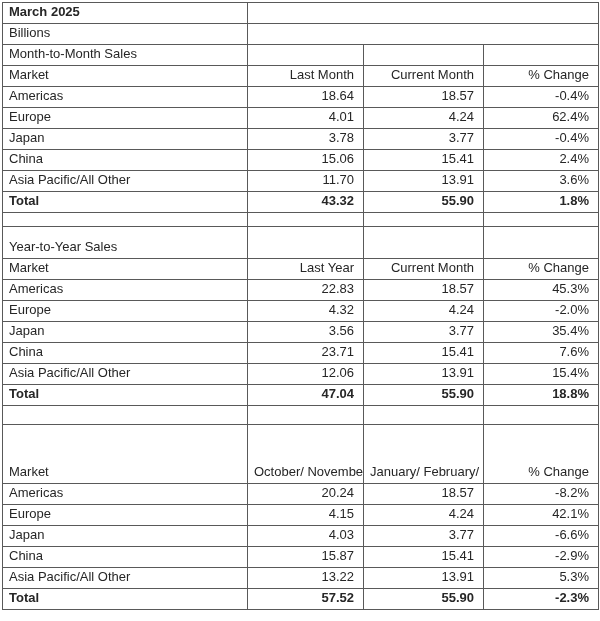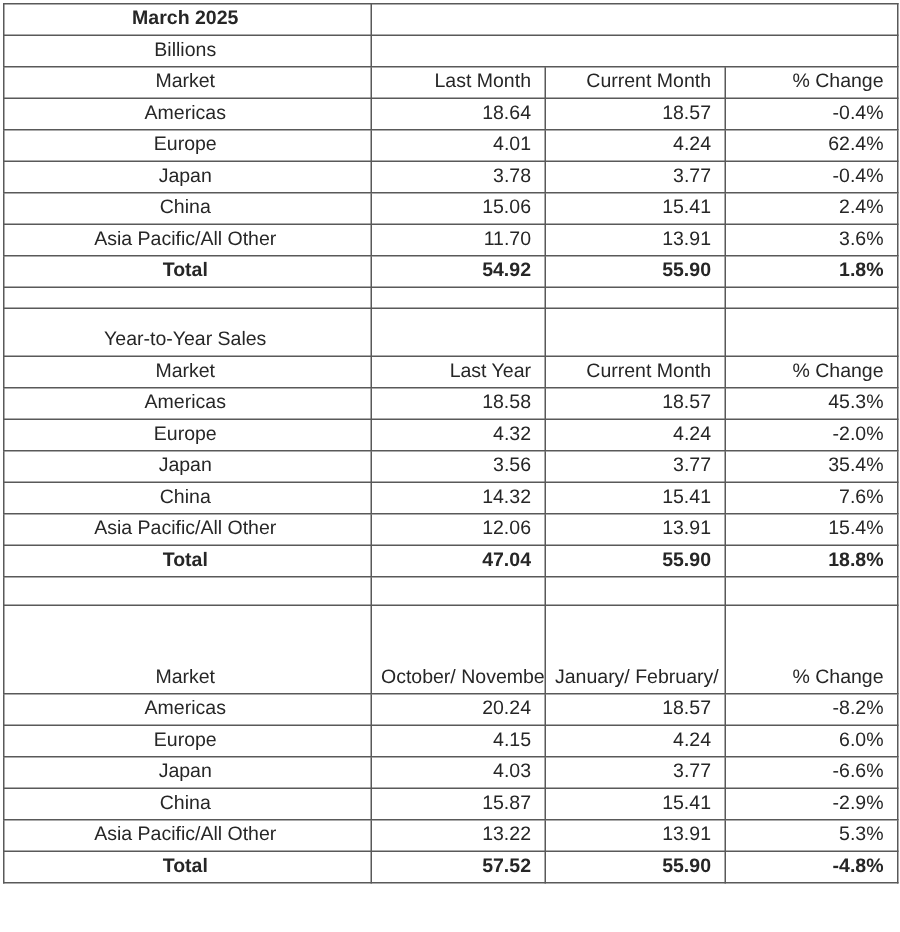--- a/index.html
+++ b/index.html
@@ -20,21 +20,21 @@
     border: 1px solid #595959;
     font-size: 13px;
     line-height: 16px;
     color: #262626;
     vertical-align: bottom;
     padding: 1px 9px 3px 6px;
     overflow: hidden;
     white-space: nowrap;
     background: #ffffff;
   }
-  td.c-label { text-align: center; }
+  td.c-label { text-align: left; }
   td.c-num   { text-align: right; }
   tr.bold td { font-weight: 700; }
   td.multiline {
     white-space: pre-line;
     line-height: 18px;
     padding-bottom: 2px;
   }
   
   tr.r-main   { height: 20px; }
   tr.r-units  { height: 15px; }
@@ -61,20 +61,26 @@
       <tr class="r-main bold">
     <td class="c-label">March 2025</td>
     <td colspan="3"></td>
   </tr>
 
   <tr class="r-units">
     <td class="c-label">Billions</td>
     <td colspan="3"></td>
   </tr>
 
+  <tr class="r-sec">
+    <td class="c-label">Month-to-Month Sales</td>
+    <td></td>
+    <td></td>
+    <td></td>
+  </tr>
   <tr class="r-hdr">
     <td class="c-label">Market</td>
     <td class="c-num">Last Month</td>
     <td class="c-num">Current Month</td>
     <td class="c-num">% Change</td>
   </tr>
   <tr class="r-data">
     <td class="c-label">Americas</td>
     <td class="c-num">18.64</td>
     <td class="c-num">18.57</td>
@@ -99,21 +105,21 @@
     <td class="c-num">2.4%</td>
   </tr>
   <tr class="r-data">
     <td class="c-label">Asia Pacific/All Other</td>
     <td class="c-num">11.70</td>
     <td class="c-num">13.91</td>
     <td class="c-num">3.6%</td>
   </tr>
   <tr class="r-data bold">
     <td class="c-label">Total</td>
-    <td class="c-num">54.92</td>
+    <td class="c-num">43.32</td>
     <td class="c-num">55.90</td>
     <td class="c-num">1.8%</td>
   </tr>
 
   <tr class="r-blank1">
     <td></td>
     <td></td>
     <td></td>
     <td></td>
   </tr>
@@ -125,39 +131,39 @@
     <td></td>
   </tr>
   <tr class="r-hdr">
     <td class="c-label">Market</td>
     <td class="c-num">Last Year</td>
     <td class="c-num">Current Month</td>
     <td class="c-num">% Change</td>
   </tr>
   <tr class="r-data">
     <td class="c-label">Americas</td>
-    <td class="c-num">18.58</td>
+    <td class="c-num">22.83</td>
     <td class="c-num">18.57</td>
     <td class="c-num">45.3%</td>
   </tr>
   <tr class="r-data">
     <td class="c-label">Europe</td>
     <td class="c-num">4.32</td>
     <td class="c-num">4.24</td>
     <td class="c-num">-2.0%</td>
   </tr>
   <tr class="r-data">
     <td class="c-label">Japan</td>
     <td class="c-num">3.56</td>
     <td class="c-num">3.77</td>
     <td class="c-num">35.4%</td>
   </tr>
   <tr class="r-data">
     <td class="c-label">China</td>
-    <td class="c-num">14.32</td>
+    <td class="c-num">23.71</td>
     <td class="c-num">15.41</td>
     <td class="c-num">7.6%</td>
   </tr>
   <tr class="r-data">
     <td class="c-label">Asia Pacific/All Other</td>
     <td class="c-num">12.06</td>
     <td class="c-num">13.91</td>
     <td class="c-num">15.4%</td>
   </tr>
   <tr class="r-data bold">
@@ -187,21 +193,21 @@
   <tr class="r-data">
     <td class="c-label">Americas</td>
     <td class="c-num">20.24</td>
     <td class="c-num">18.57</td>
     <td class="c-num">-8.2%</td>
   </tr>
   <tr class="r-data">
     <td class="c-label">Europe</td>
     <td class="c-num">4.15</td>
     <td class="c-num">4.24</td>
-    <td class="c-num">6.0%</td>
+    <td class="c-num">42.1%</td>
   </tr>
   <tr class="r-data">
     <td class="c-label">Japan</td>
     <td class="c-num">4.03</td>
     <td class="c-num">3.77</td>
     <td class="c-num">-6.6%</td>
   </tr>
   <tr class="r-data">
     <td class="c-label">China</td>
     <td class="c-num">15.87</td>
@@ -211,16 +217,16 @@
   <tr class="r-data">
     <td class="c-label">Asia Pacific/All Other</td>
     <td class="c-num">13.22</td>
     <td class="c-num">13.91</td>
     <td class="c-num">5.3%</td>
   </tr>
   <tr class="r-data bold">
     <td class="c-label">Total</td>
     <td class="c-num">57.52</td>
     <td class="c-num">55.90</td>
-    <td class="c-num">-4.8%</td>
+    <td class="c-num">-2.3%</td>
   </tr>
 </tbody>
   </table>
 
 </body></html>

